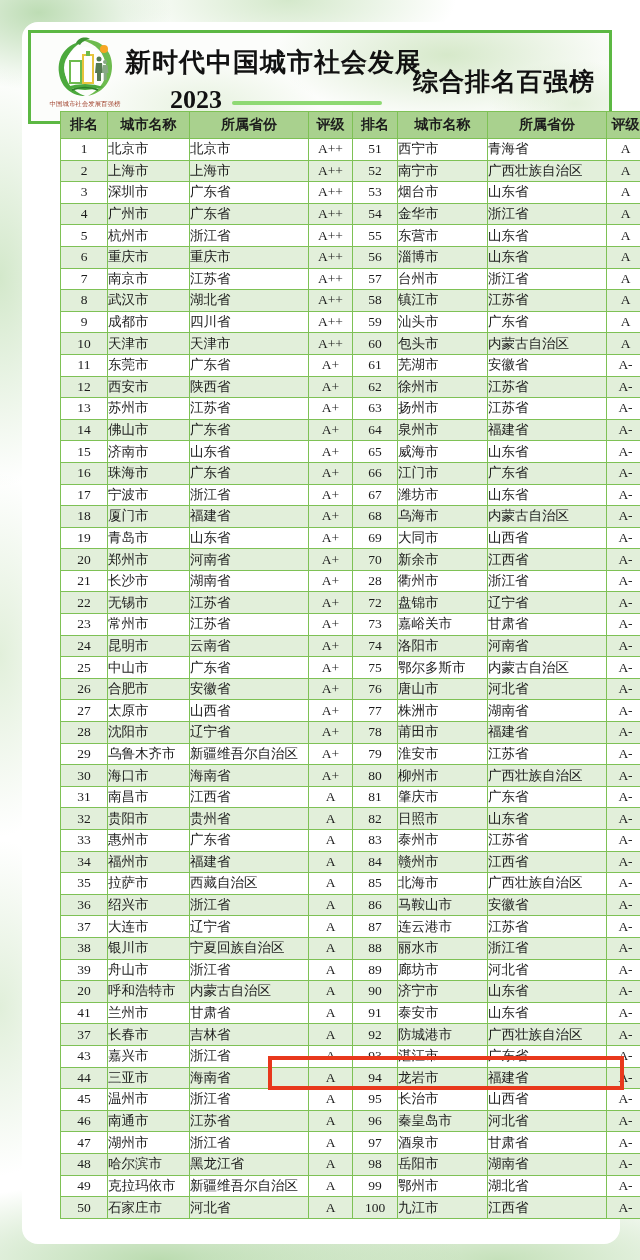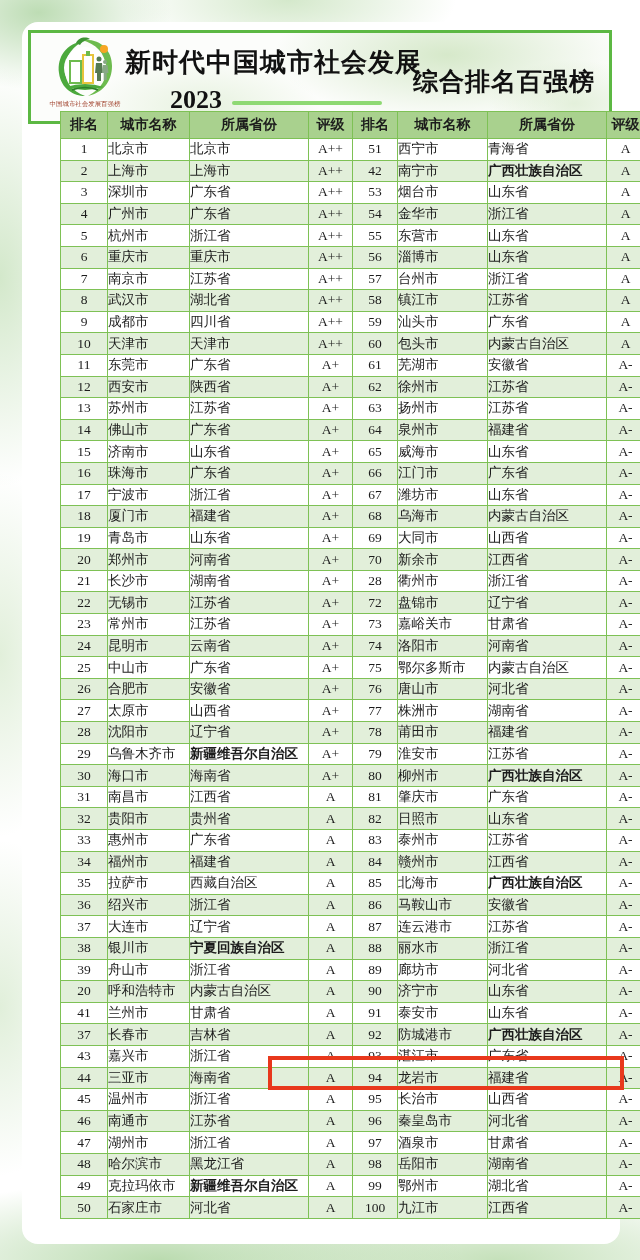--- a/index.html
+++ b/index.html
@@ -71,21 +71,21 @@
   table.rank th{
     height:26px;background:#a9d18e;font-size:14px;font-weight:bold;text-align:center;
     font-family:"Liberation Serif","DejaVu Serif",serif;
   }
   table.rank td{font-size:13.5px;}
   td.c-num{
     text-align:center;font-family:"Liberation Serif","DejaVu Serif",serif;font-size:14.5px;
   }
   td.c-text{text-align:left;padding-left:8px;}
   td.small6{font-size:12px;}
-  td.small7{font-size:10.5px;font-weight:bold;}
+  td.small7{font-size:10.5px;}
   tr.alt td{background:#e2efda;}
   
   .highlight-box{
     position:absolute;left:268px;top:1056px;width:348px;height:26px;
     border:4px solid #e8381c;z-index:5;pointer-events:none;
   }
 </style>
 </head>
 <body>
 
@@ -155,21 +155,21 @@
           <td class="c-num">51</td>
           <td class="c-text">西宁市</td>
           <td class="c-text">青海省</td>
           <td class="c-num">A</td>
         </tr>
         <tr class="alt">
           <td class="c-num">2</td>
           <td class="c-text">上海市</td>
           <td class="c-text">上海市</td>
           <td class="c-num">A++</td>
-          <td class="c-num">42</td>
+          <td class="c-num">52</td>
           <td class="c-text">南宁市</td>
           <td class="c-text small7">广西壮族自治区</td>
           <td class="c-num">A</td>
         </tr>
         <tr>
           <td class="c-num">3</td>
           <td class="c-text">深圳市</td>
           <td class="c-text">广东省</td>
           <td class="c-num">A++</td>
           <td class="c-num">53</td>

